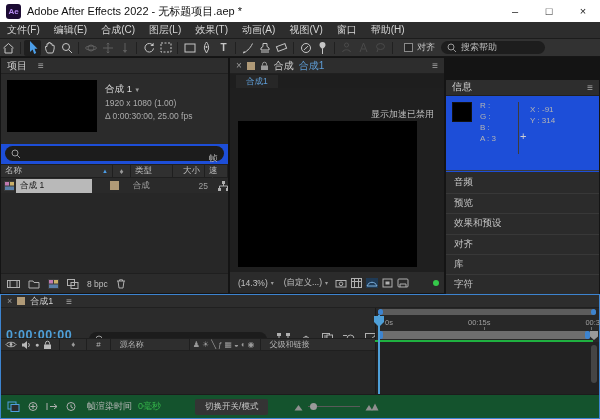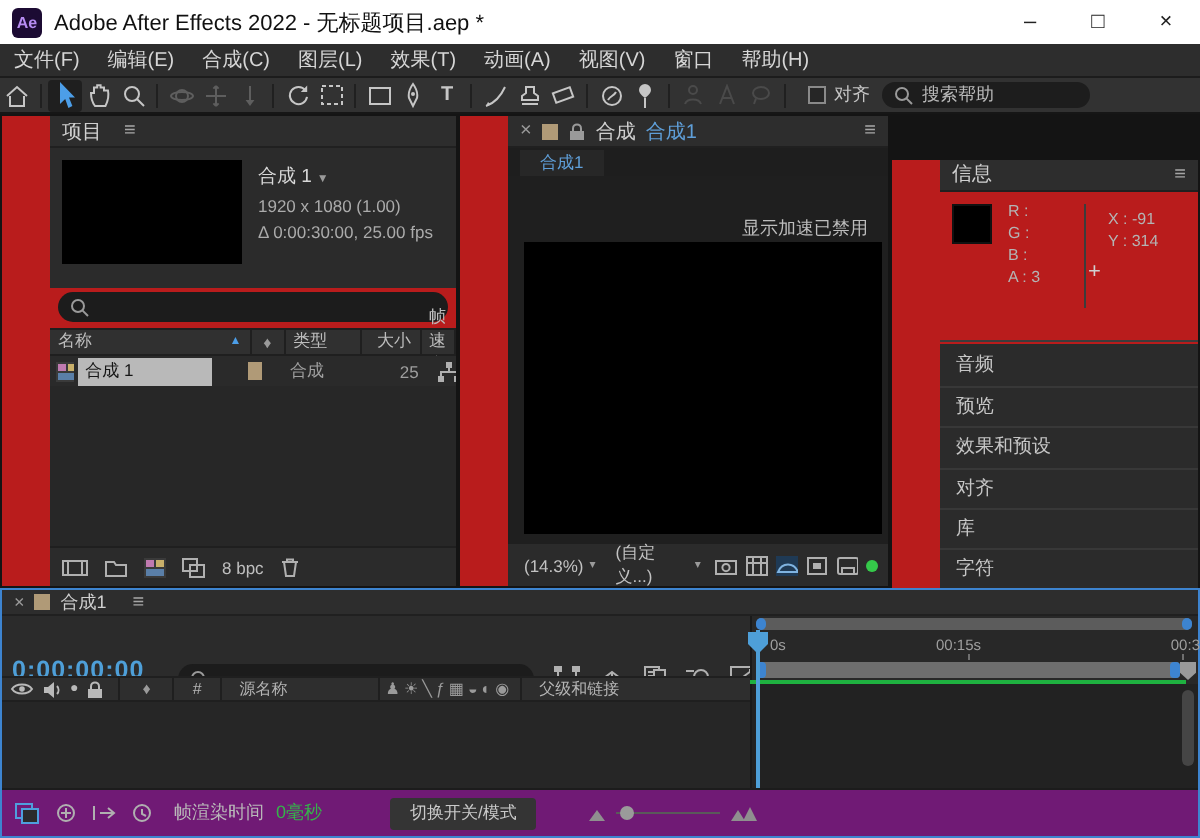--- a/index.html
+++ b/index.html
@@ -30,21 +30,21 @@
   .tool{height:16px;min-width:17px;display:flex;align-items:center;justify-content:center;padding:0 1px;}
   .tool.sel{background:#1f1f1f;border-radius:2px;}
   .tsep{width:1px;height:12px;background:#202020;margin:0 3px;}
   .ttext{font-size:10px;font-weight:bold;color:#c6c6c6;}
   .snapwrap{display:flex;align-items:center;gap:4px;margin-left:8px;font-size:9px;color:#c6c6c6;}
   .cb{width:9px;height:9px;border:1px solid #8a8a8a;background:#262626;display:inline-block;}
   .helpsearch{margin-left:6px;width:104px;height:13px;background:#1d1d1d;border-radius:7px;
     display:flex;align-items:center;gap:4px;padding:0 6px;font-size:9px;color:#b9b9b9;}
 
   
-  .panel{background:#b91c1c;overflow:hidden;padding-left:24px;}
+  .panel{background:#1d4ed8;overflow:hidden;}
   .ptabbar{height:16px;display:flex;align-items:center;background:#2d2d2d;border-bottom:1px solid #202020;
     font-size:10px;color:#d0d0d0;padding:0 6px;gap:5px;}
   .hamb{margin-left:auto;color:#a5a5a5;font-size:10px;}
   .dim{color:#9a9a9a;}
   .bluetxt{color:#5f9fd9;}
 
   
   #project{left:1px;top:58px;width:227px;height:235px;display:flex;flex-direction:column;}
   .pj-info{height:70px;display:flex;padding:6px;gap:8px;background:#2b2b2b;}
   .pj-thumb{width:90px;height:52px;background:#000;flex:none;}
@@ -127,21 +127,21 @@
   .avicons{display:flex;gap:4px;align-items:center;padding:0 4px;}
   .hsep{width:1px;height:11px;background:#1f1f1f;margin:0 3px;}
   .switchglyphs{font-size:8px;color:#9a9a9a;letter-spacing:2px;}
   .tl-tracks-l{position:absolute;left:0;top:56px;width:374px;height:43px;background:#262626;}
   .tl-tracks-r{position:absolute;left:374px;top:47px;width:224px;height:52px;background:#222222;
     border-left:1px solid #1a1a1a;}
   .playhead-line{position:absolute;left:377px;top:20px;width:2px;height:79px;background:#4e9fd8;}
   .playhead-flag{position:absolute;left:373px;top:21px;width:10px;height:11px;background:#4e9fd8;
     clip-path:polygon(0 0,100% 0,100% 55%,50% 100%,0 55%);}
   .vscroll{position:absolute;right:2px;top:3px;width:6px;height:38px;background:#454545;border-radius:3px;}
-  .tl-bottom{position:absolute;left:0;top:99px;width:598px;height:24px;background:#701a75;
+  .tl-bottom{position:absolute;left:0;top:99px;width:598px;height:24px;background:#14532d;
     border-top:1px solid #1c1c1c;display:flex;align-items:center;font-size:9px;color:#b9b9b9;}
   .bicons{display:flex;gap:7px;align-items:center;padding:0 6px;}
   .rt-label{margin-left:4px;}
   .rt-value{color:#35b44a;margin-left:6px;}
   .togglebtn{margin-left:34px;background:#343434;border-radius:2px;padding:2px 10px;font-size:8.5px;
     color:#c9c9c9;}
   .zoomctl{margin-left:26px;display:flex;align-items:center;gap:5px;}
   .ztrack{width:52px;height:1px;background:#5a5a5a;position:relative;}
   .zhandle{position:absolute;left:2px;top:-3px;width:7px;height:7px;border-radius:50%;background:#9a9a9a;}
 </style>

